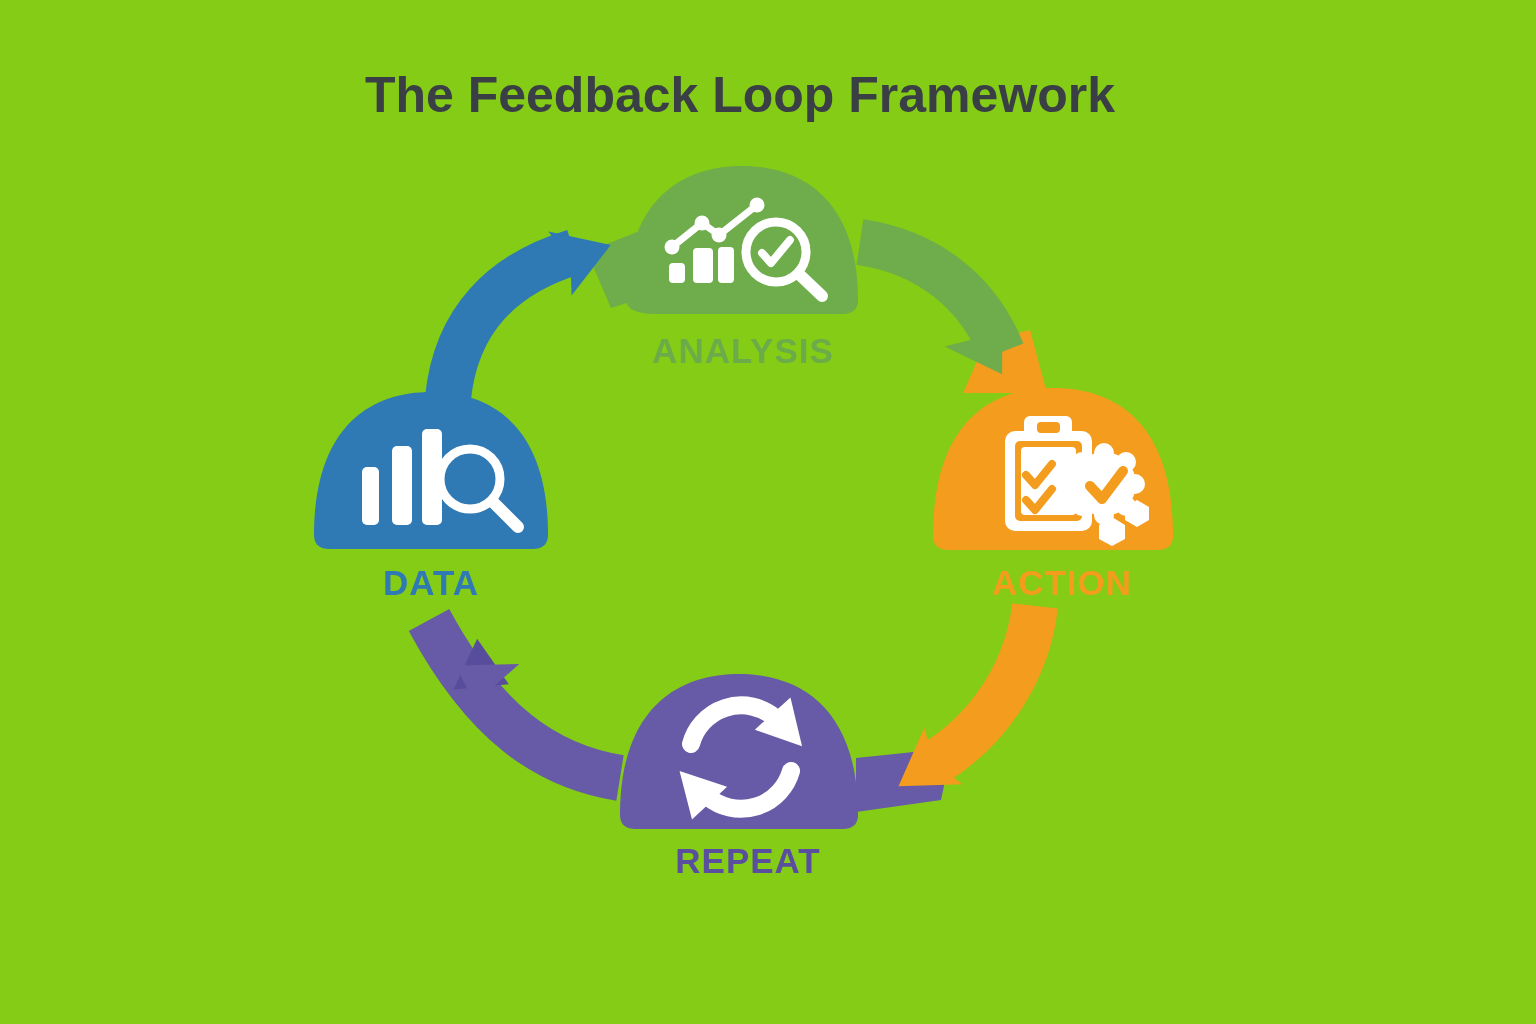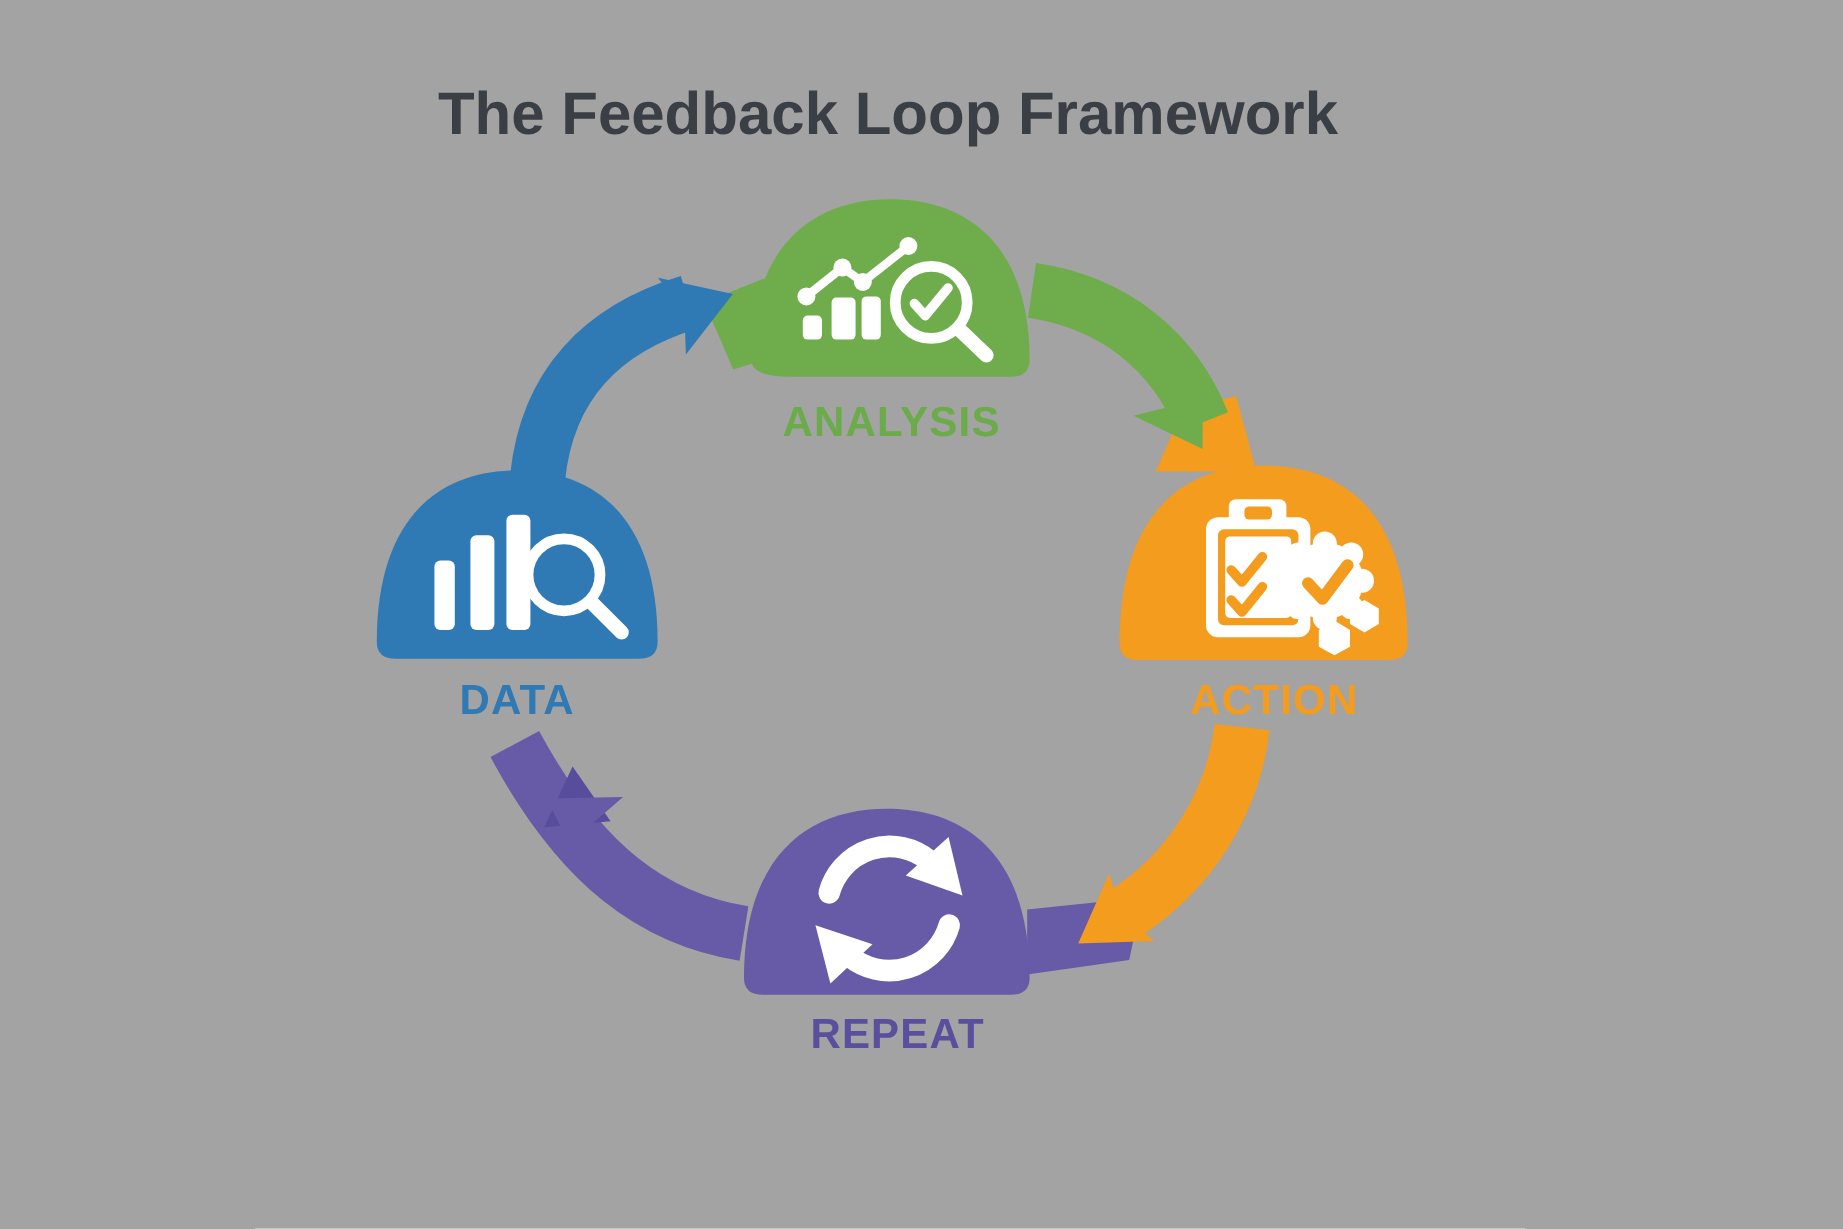--- a/index.html
+++ b/index.html
@@ -1,16 +1,16 @@
 <!DOCTYPE html>
 <html><head>
 <meta charset="utf-8">
 <style>
   html,body{margin:0;padding:0;background:#ffffff;}
-  .canvas{position:relative;width:1536px;height:1024px;background:#a3a3a3;overflow:hidden;
+  .canvas{position:relative;width:1536px;height:1024px;background:#84cc16;overflow:hidden;
           font-family:"Liberation Sans",sans-serif;}
   svg{position:absolute;left:0;top:0;}
   .title-text{font-family:"Liberation Sans",sans-serif;font-weight:bold;font-size:50px;letter-spacing:0px;}
   .node-label{font-family:"Liberation Sans",sans-serif;font-weight:bold;font-size:35px;letter-spacing:1px;}
   .icon-fill{fill:#ffffff;}
   .icon-stroke{stroke:#ffffff;fill:none;}
 </style>
 </head>
 <body>
 

